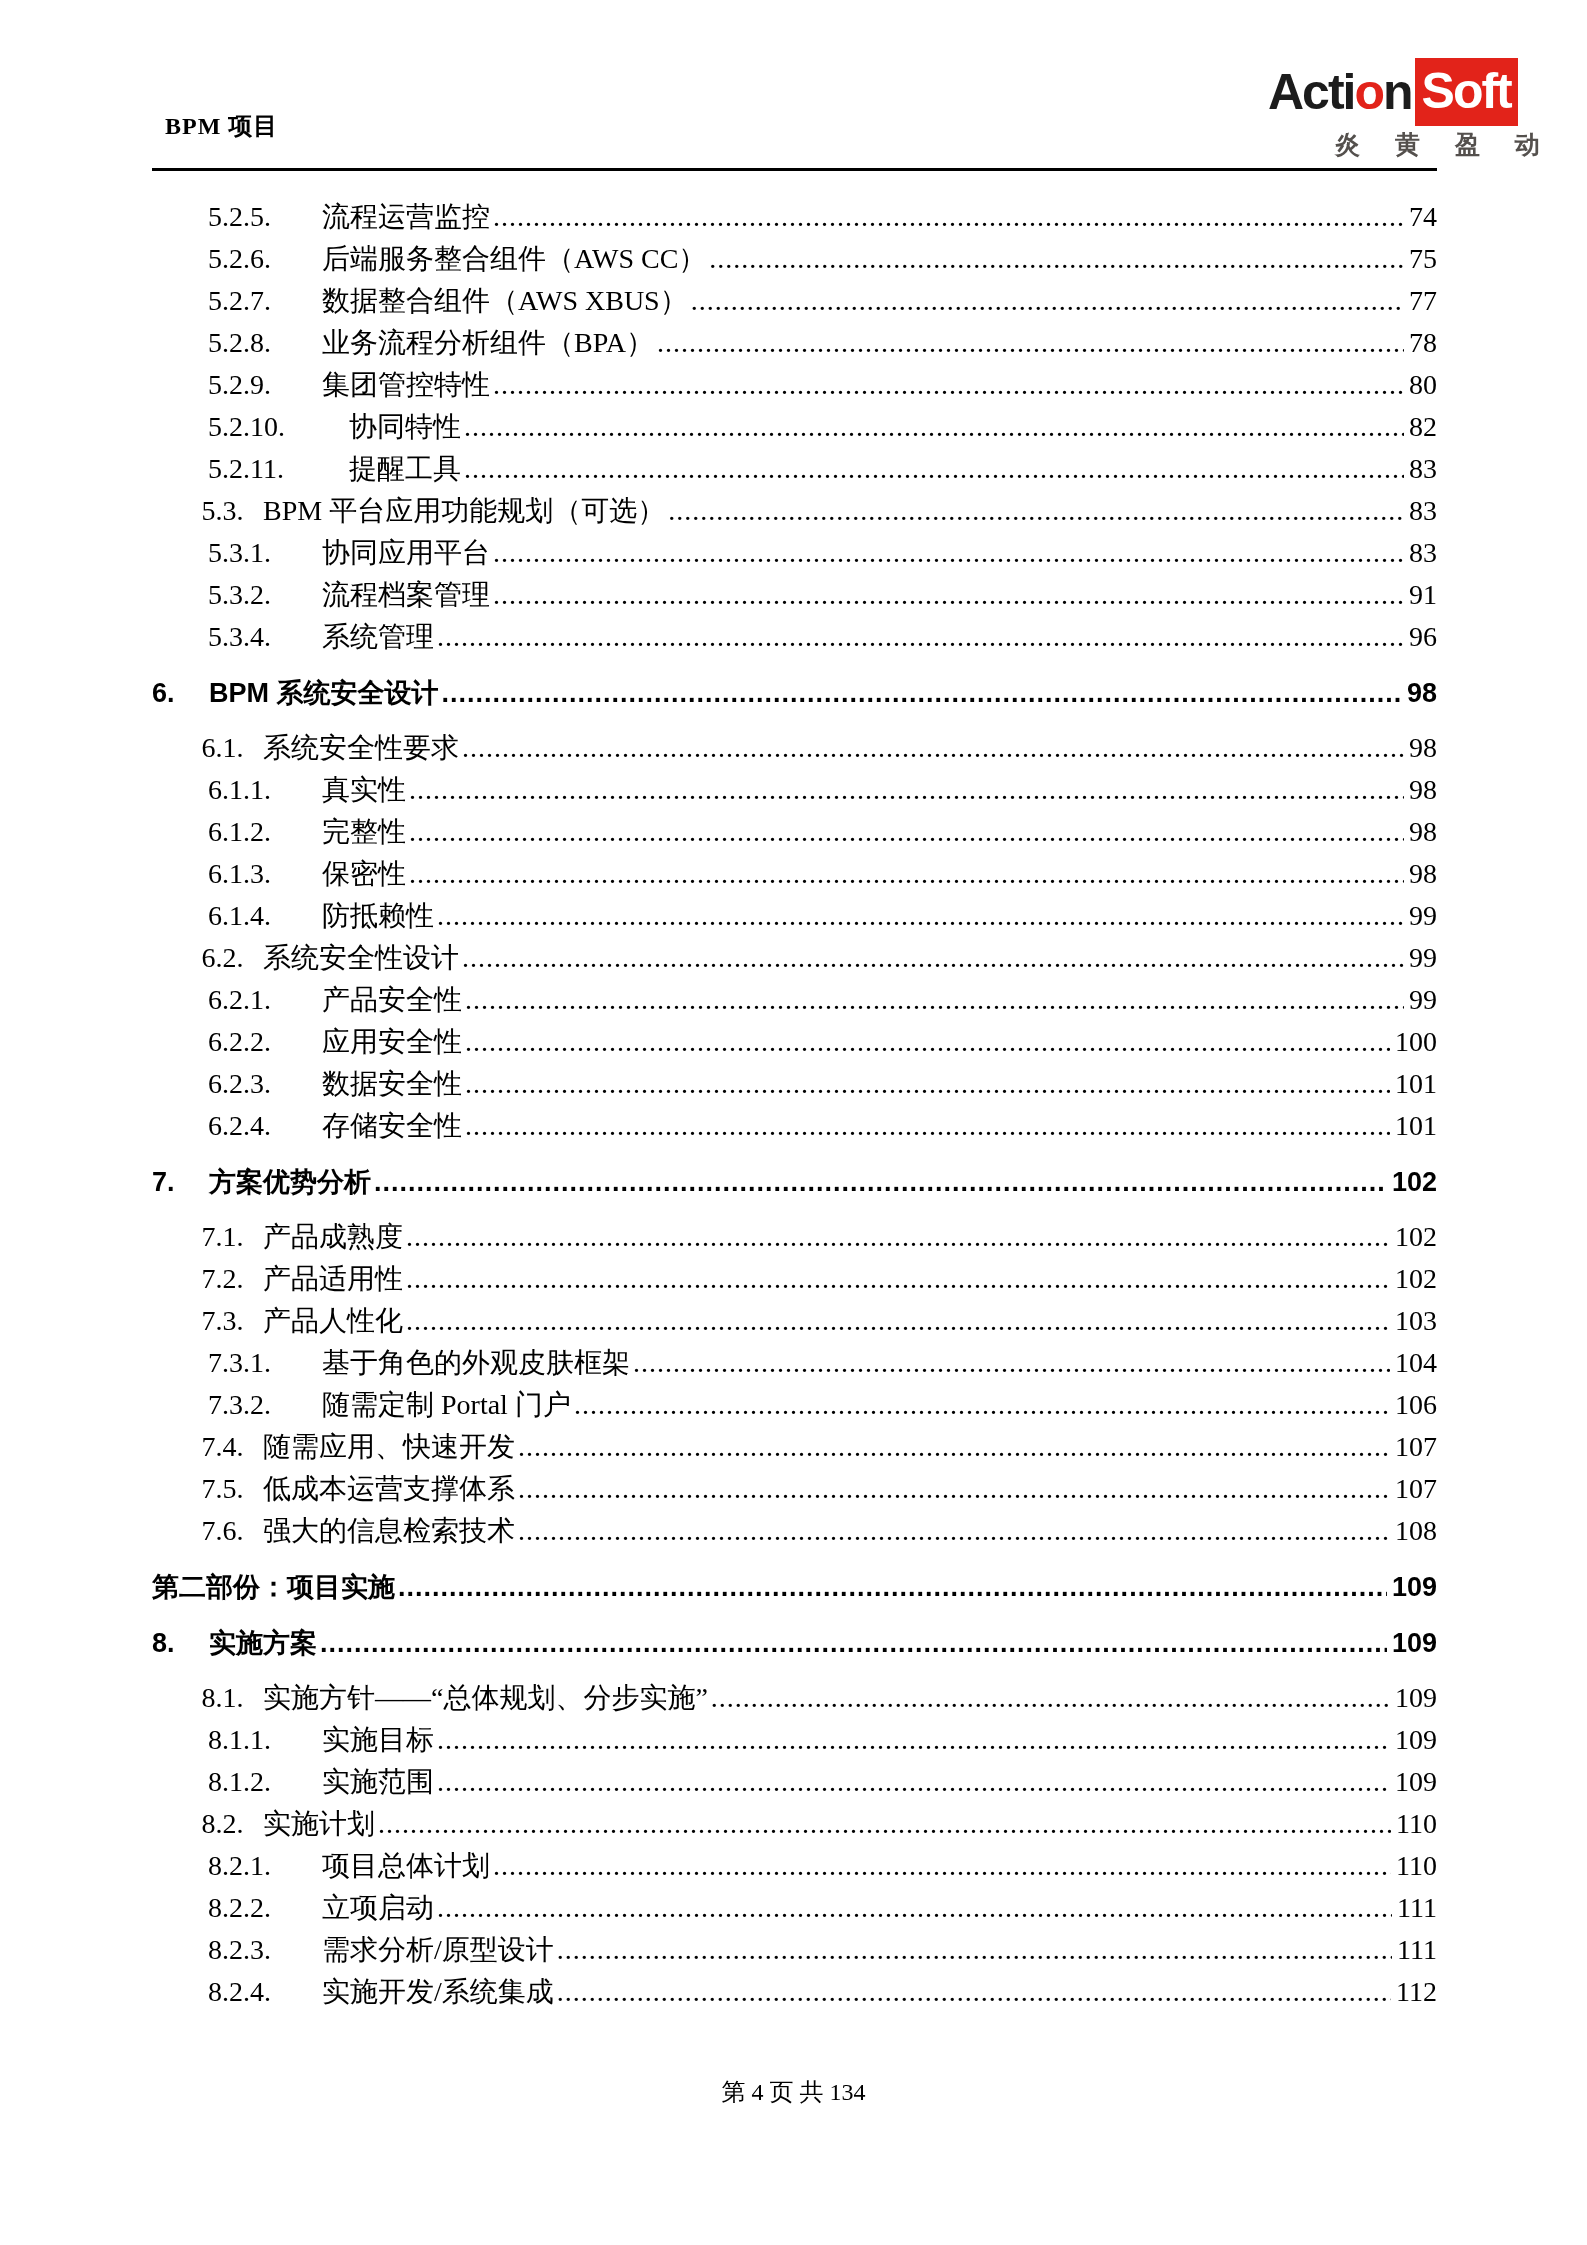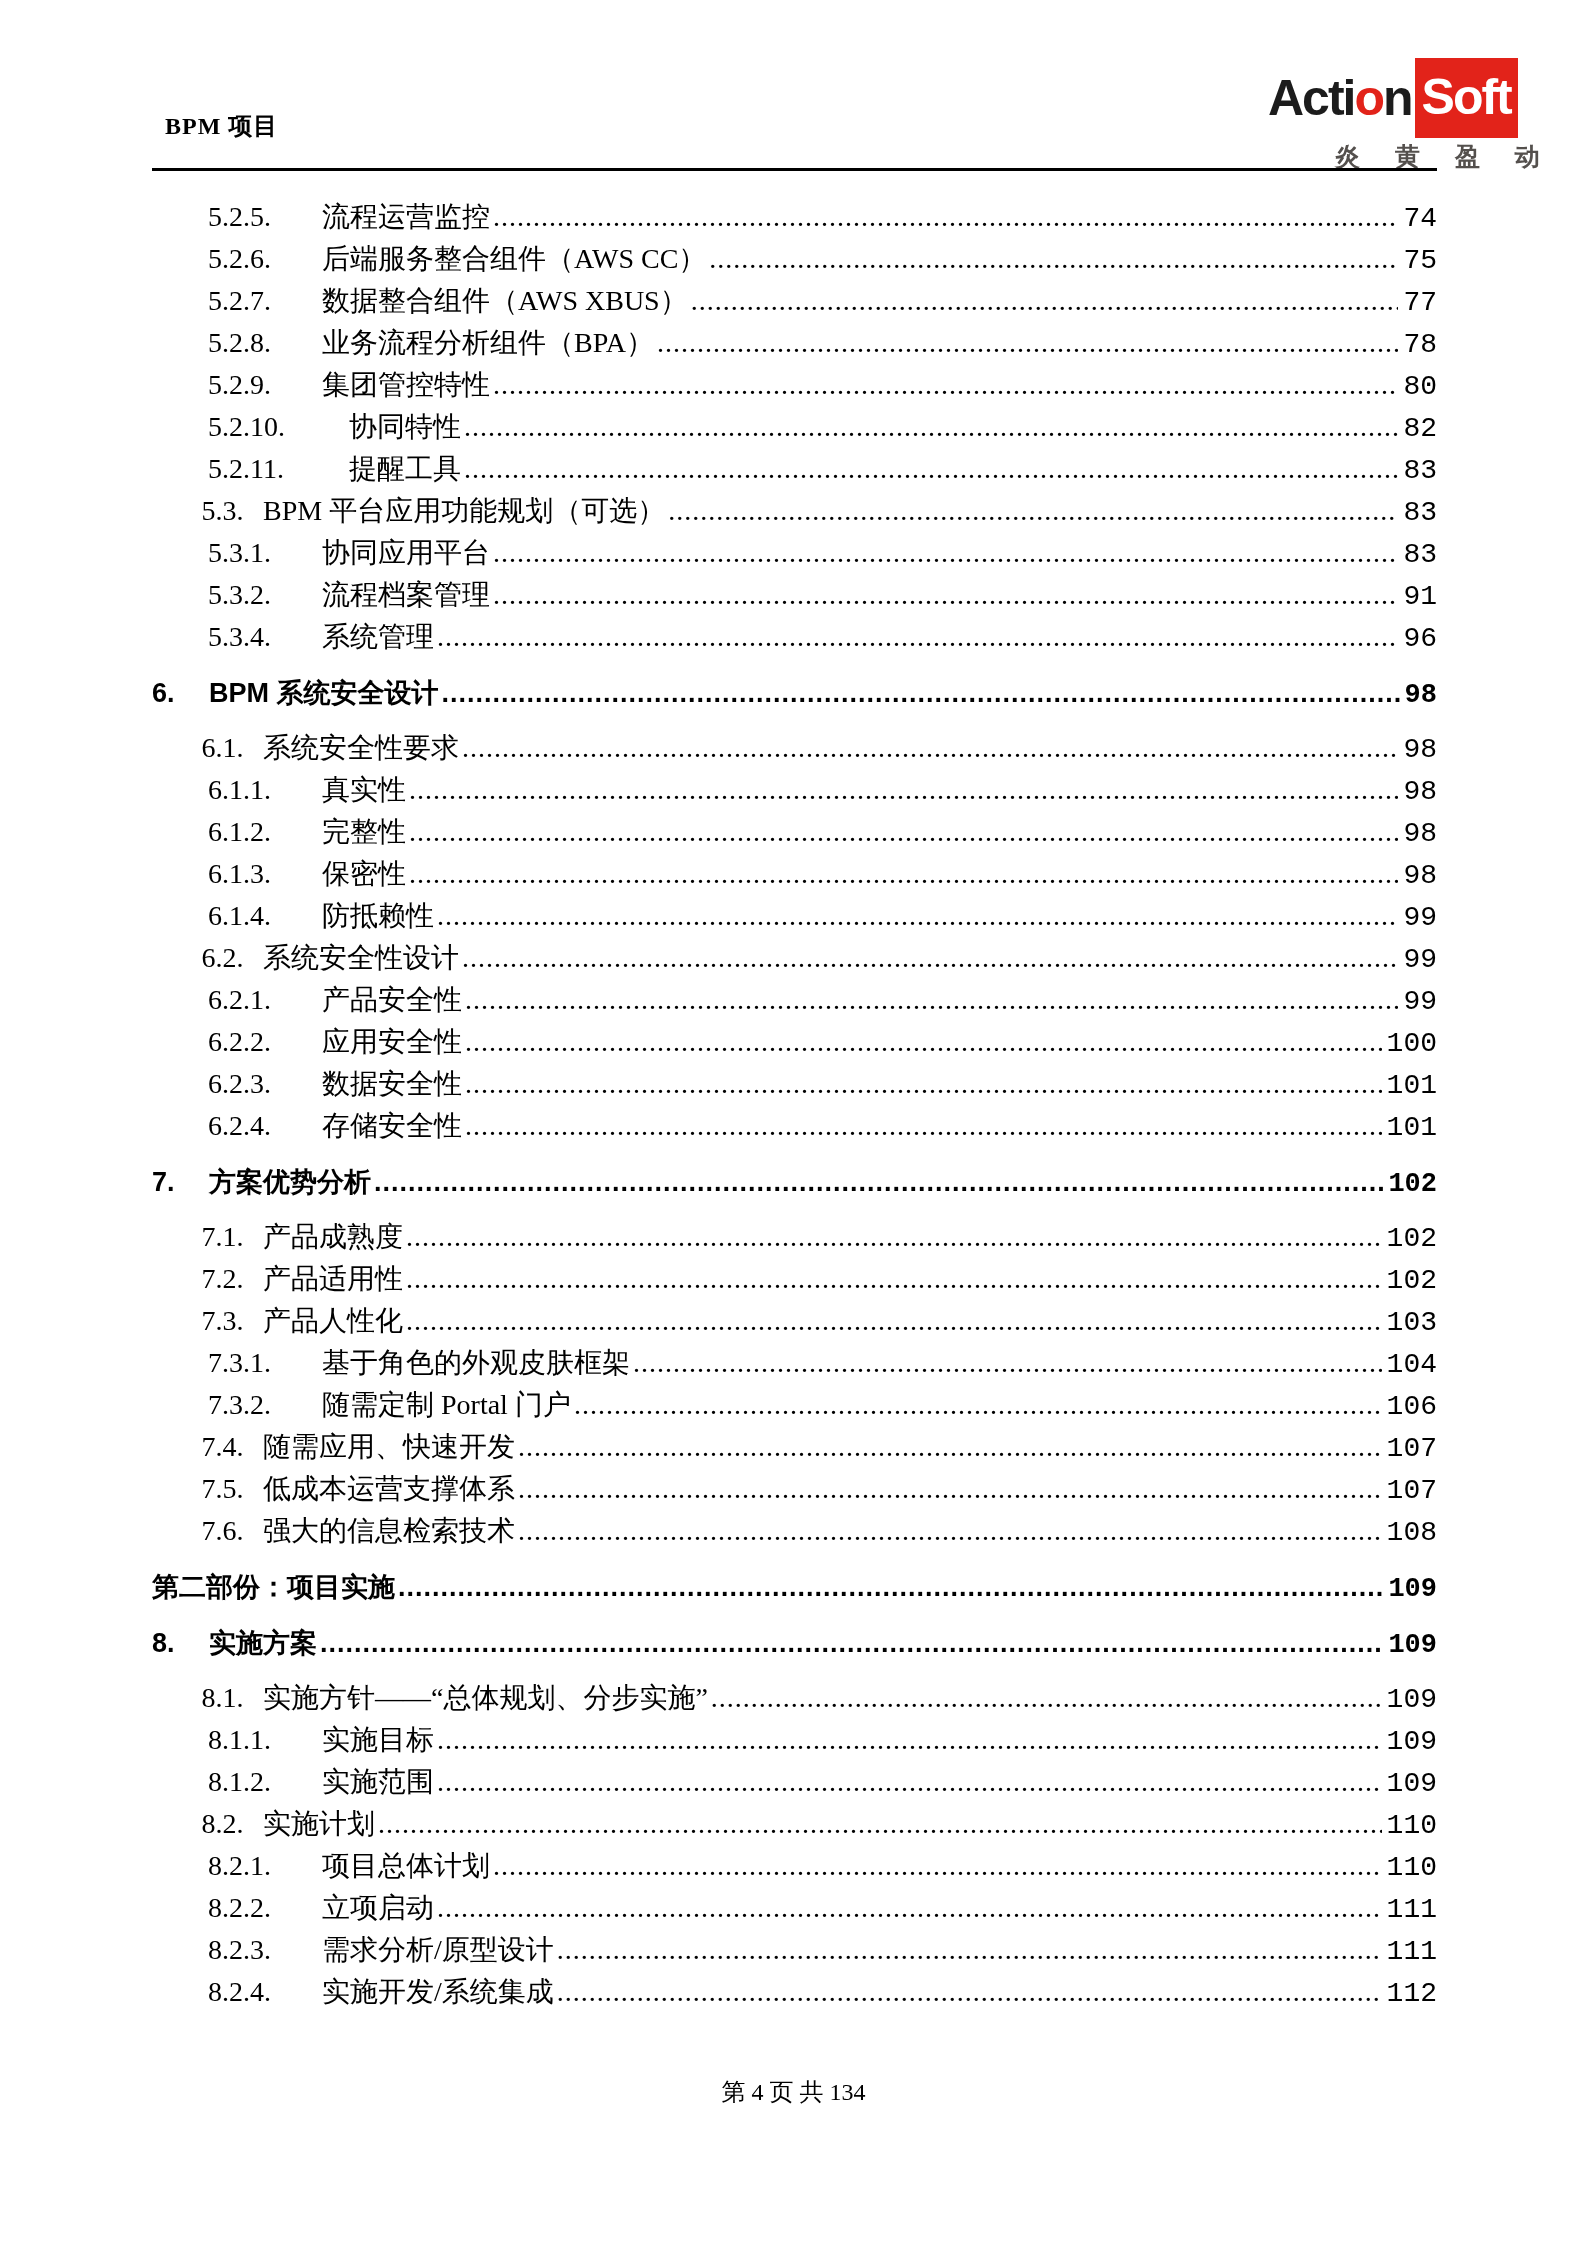--- a/index.html
+++ b/index.html
@@ -27,21 +27,21 @@
   .logo-row {
     display:flex; align-items:center;
     font-family:"Liberation Sans","DejaVu Sans",sans-serif;
     font-weight:bold; font-size:50px; letter-spacing:-2px;
     line-height:56px;
   }
   .logo-action { color:#1c1c1c; white-space:nowrap;margin-left:12px; }
   .logo-o { color:#e2231a; }
   .logo-soft {
     display:inline-block; background:#e2231a; color:#ffffff;
-    padding:12px 7px; margin-left:3px; height:56px; line-height:54px;
+    padding:6px 7px; margin-left:3px; height:56px; line-height:54px;
   }
   .logo-sub {
     margin-left:79px; margin-top:2px; width:212px;
     font-family:"Liberation Sans","DejaVu Sans",sans-serif;
     font-weight:bold; font-size:25px; color:#54504d;
     word-spacing:28px; white-space:nowrap;
   }
 
   
   .toc { position:absolute; left:152px; top:196px; width:1285px; }
@@ -56,21 +56,21 @@
   .toc-row.l1 .num { min-width:57px; }
   .toc-row.l2 .num { min-width:81px;text-align:center; }
   .toc-row.l3 .num { min-width:114px; }
   .toc-row.l3.wide-num .num { min-width:141px; }
   .toc-row .label { flex:0 0 auto; }
   .leader { flex:1 1 auto; overflow:hidden; margin:0 5px 0 3px; }
   .leader::after {
     letter-spacing:1px;
     content:"........................................................................................................................................................................................................................................................................................................";
   }
-  .pagenum { flex:0 0 auto;font-family:Liberation Mono, monospace; }
+  .pagenum { flex:0 0 auto; }
   .toc-row.bold {
     font-weight:bold;
     font-family:"Liberation Sans","DejaVu Sans",sans-serif;
     font-size:27px;
     margin:14px 0 13px 0;
   }
 
   
   .footer {
     position:absolute; left:0; top:2076px; width:100%;

